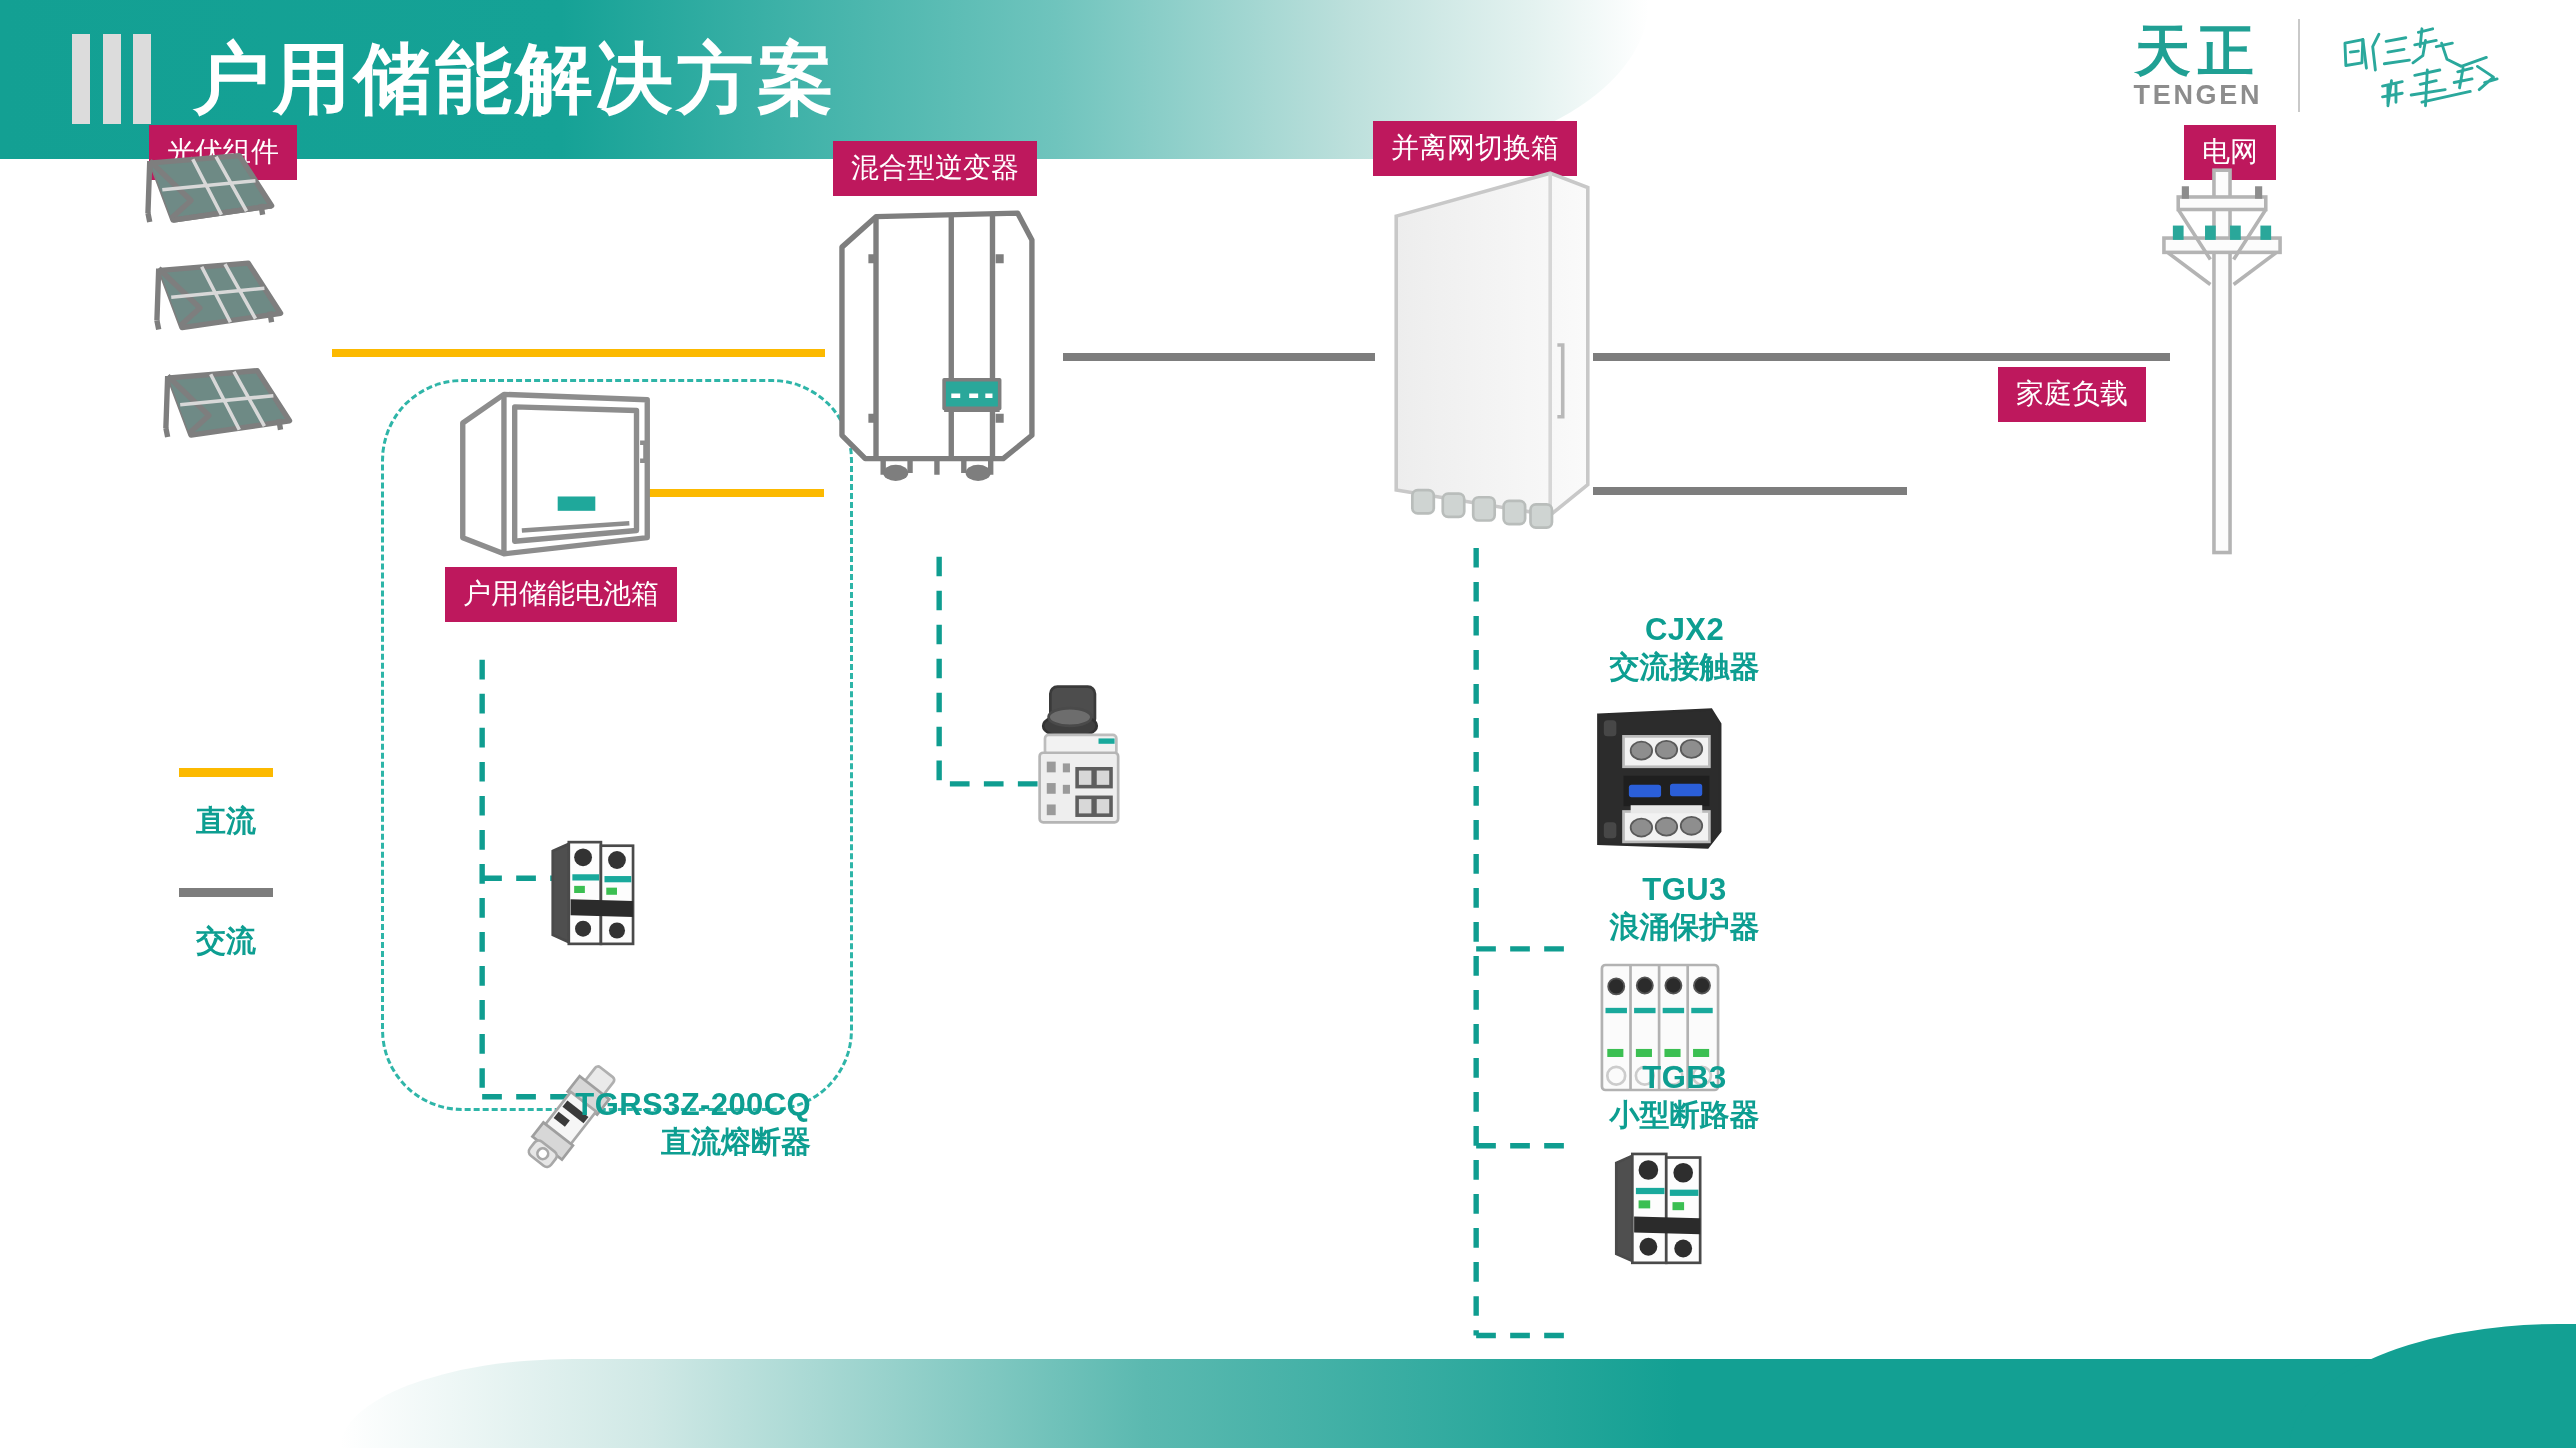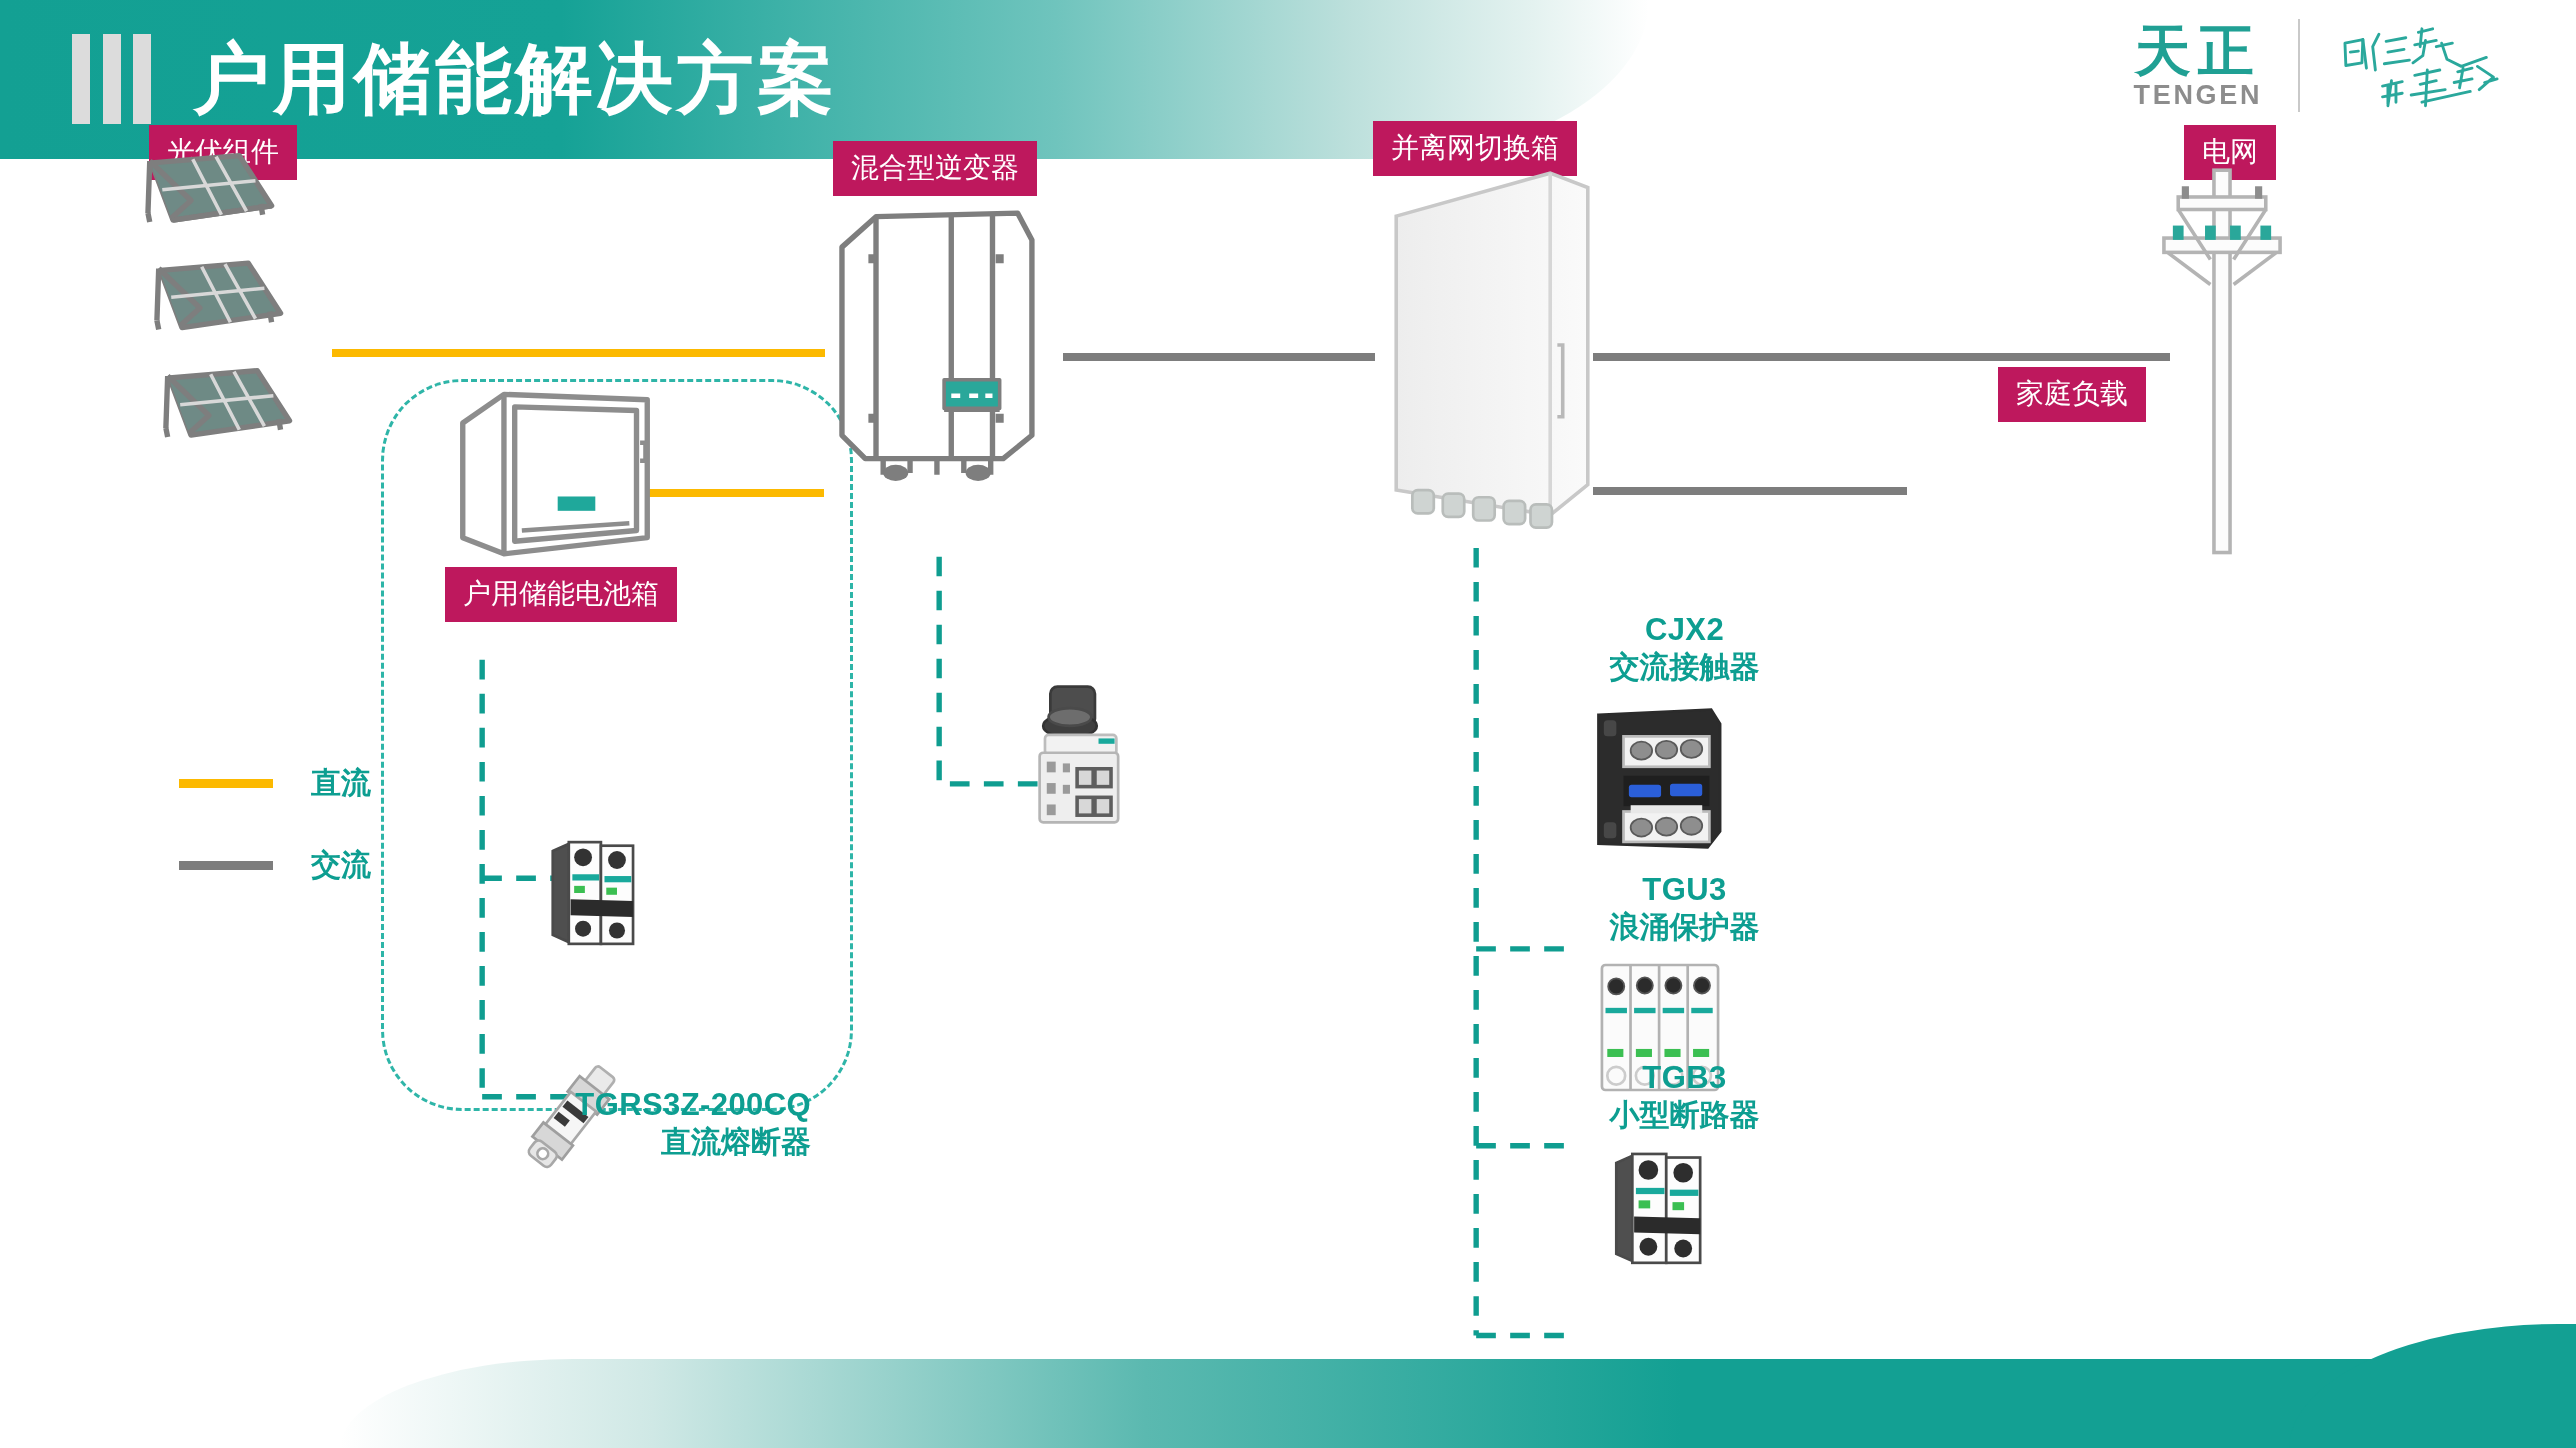--- a/index.html
+++ b/index.html
@@ -46,21 +46,21 @@
   .ptext.ta-c{text-align:center;}
 
   
   .wire{position:absolute;}
   .dc{background:#fcb900;}
   .ac{background:#7d7d7d;}
   .hline{height:8px;}
 
   
   #legend{position:absolute;left:179px;top:609px;}
-  .lg-row{display:flex;align-items:center;gap:38px;margin-bottom:52px;}
+  .lg-row{display:flex;align-items:center;gap:29px;margin-bottom:52px;flex-direction:column;}
   .lg-swatch{width:94px;height:9px;}
   .lg-txt{color:#0d9e91;font-size:30px;font-weight:700;line-height:30px;}
 
   
   #group-box{position:absolute;left:381px;top:220px;width:466px;height:726px;
              border:3.6px dashed #2eb5a8;border-radius:81px;}
 
   svg{display:block;overflow:visible;}
 </style>
 </head>

